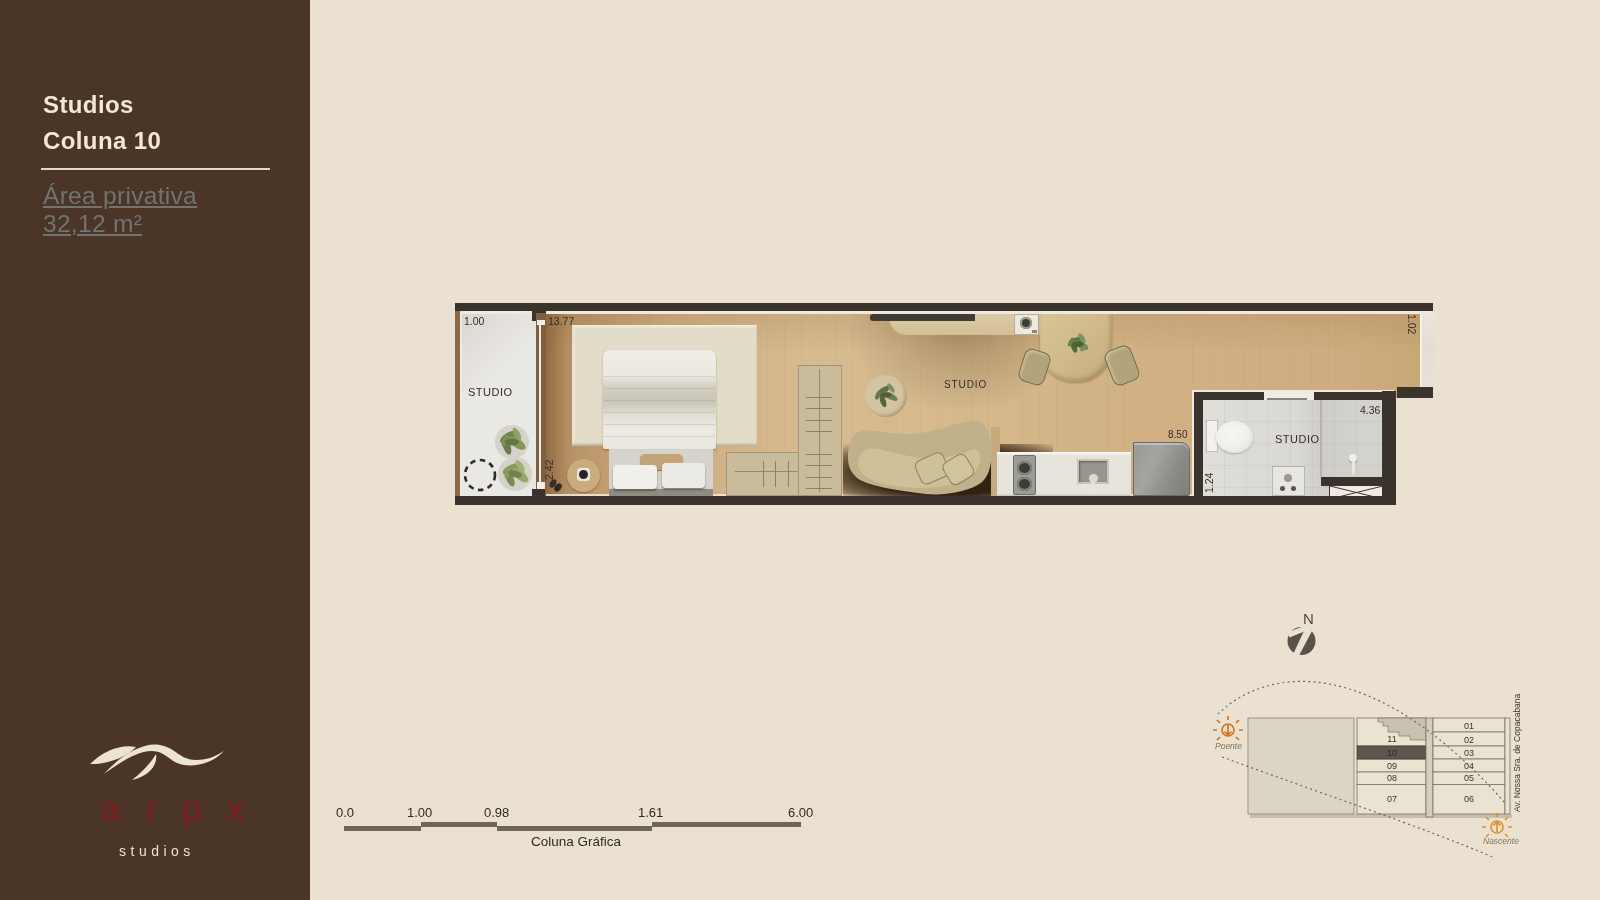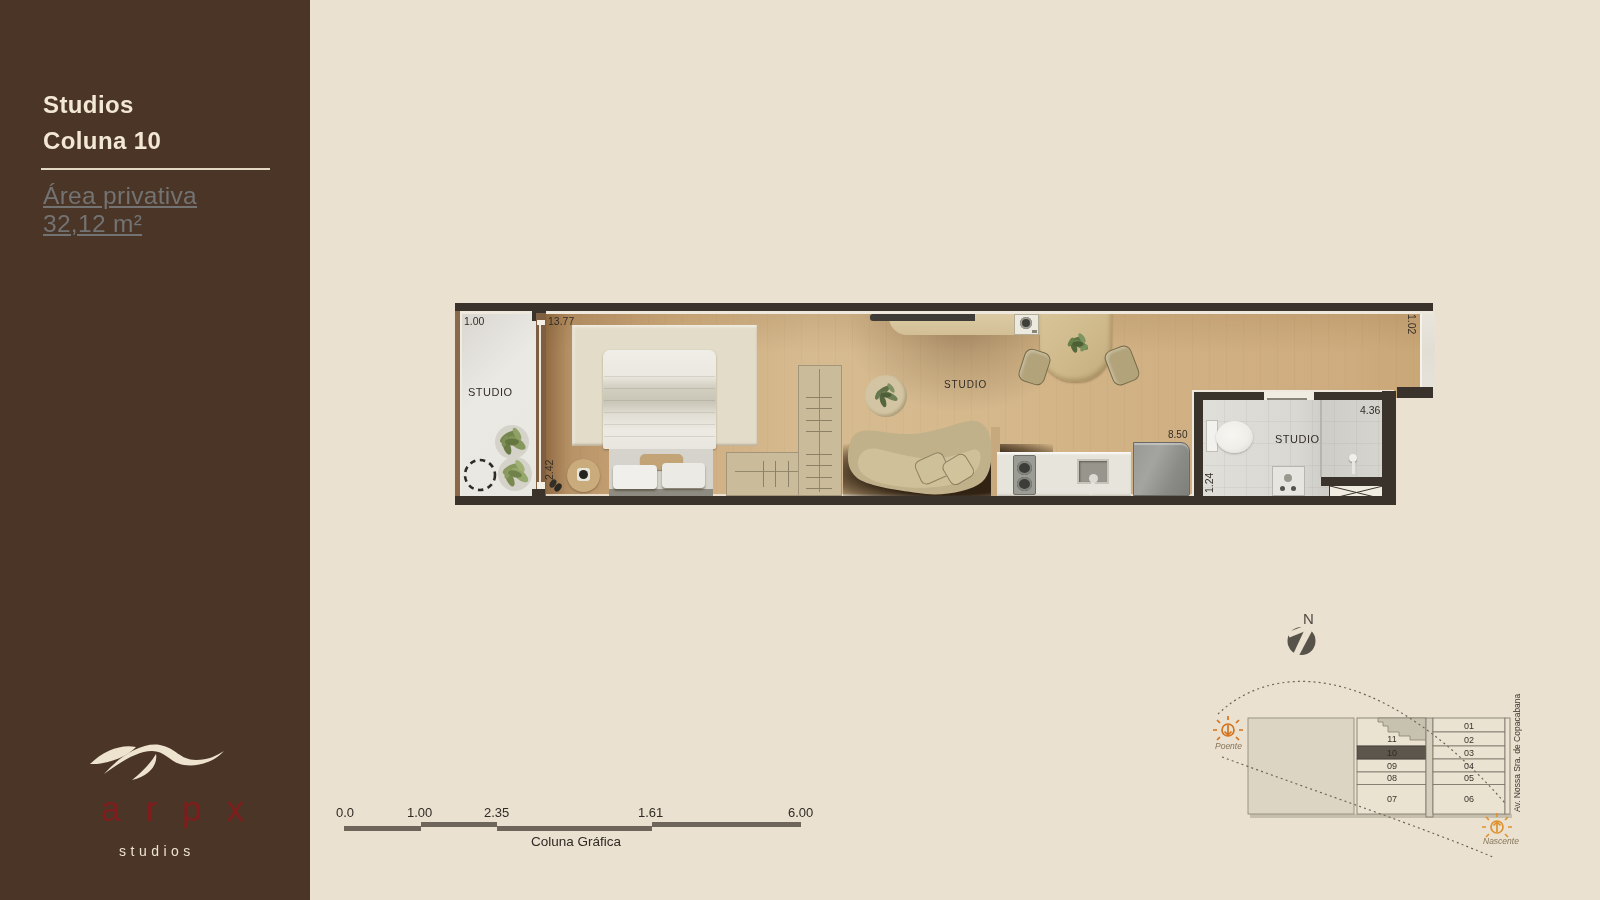--- a/index.html
+++ b/index.html
@@ -262,21 +262,21 @@
   </svg>
 
   <svg class="abs" style="left:8px;top:155px;" width="34" height="34" viewBox="0 0 34 34">
     <circle cx="17" cy="17" r="15" fill="none" stroke="#2e2a24" stroke-width="2.6" stroke-dasharray="5.5 4.5"></circle>
   </svg>
 
 </div>
 
 <div class="abs" style="left:336px;top:805px;color:#2f2a24;font-size:13px;">0.0</div>
 <div class="abs" style="left:407px;top:805px;color:#2f2a24;font-size:13px;">1.00</div>
-<div class="abs" style="left:484px;top:805px;color:#2f2a24;font-size:13px;">2.35</div>
+<div class="abs" style="left:484px;top:805px;color:#2f2a24;font-size:13px;">0.98</div>
 <div class="abs" style="left:638px;top:805px;color:#2f2a24;font-size:13px;">1.61</div>
 <div class="abs" style="left:788px;top:805px;color:#2f2a24;font-size:13px;">6.00</div>
 
 <div class="abs" style="left:344px;top:826px;width:77px;height:5px;background:#6e665a;"></div>
 
 <div class="abs" style="left:421px;top:822px;width:76px;height:5px;background:#6e665a;"></div>
 
 <div class="abs" style="left:497px;top:826px;width:155px;height:5px;background:#6e665a;"></div>
 
 <div class="abs" style="left:652px;top:822px;width:149px;height:5px;background:#6e665a;"></div>

